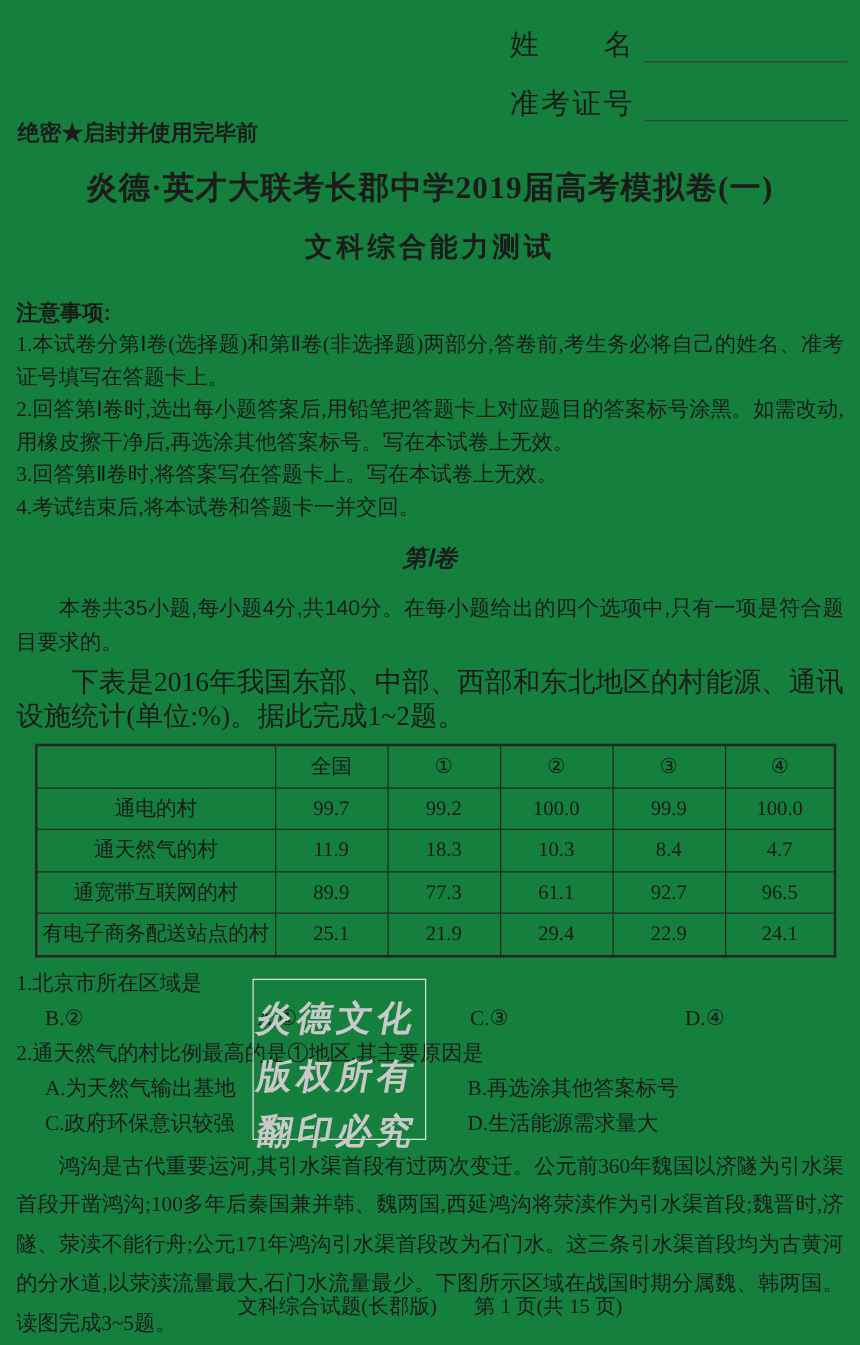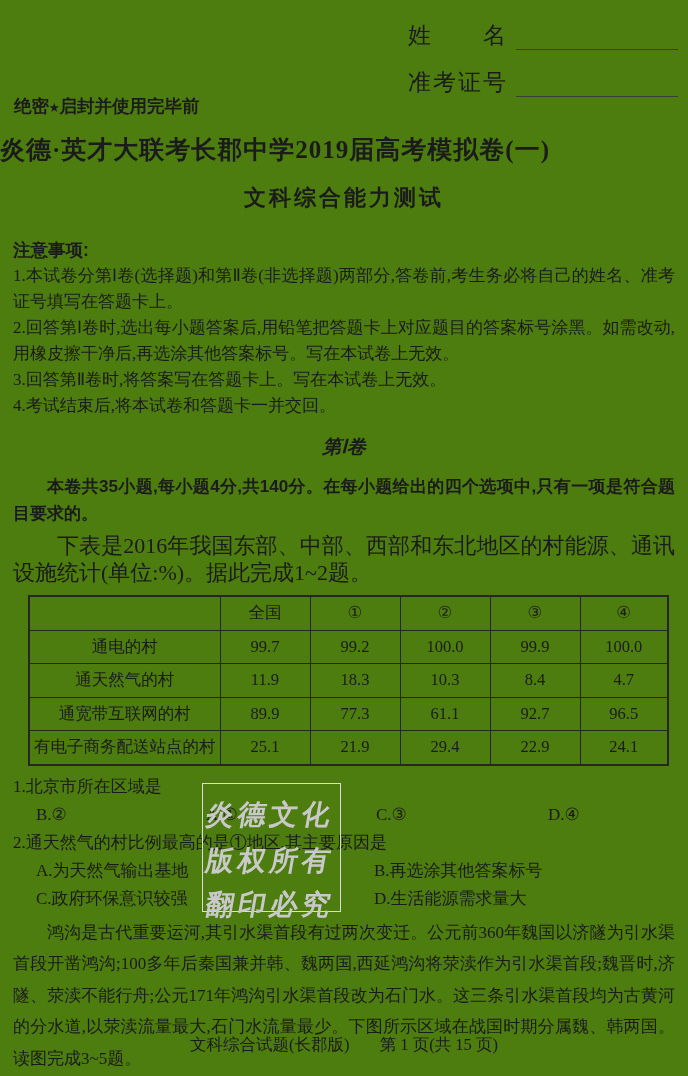--- a/index.html
+++ b/index.html
@@ -1,40 +1,40 @@
 <!DOCTYPE html>
 <html><head>
 <meta charset="utf-8">
 <style>
   html,body { margin:0; padding:0; background:#e8e8e8; }
   .page {
     position: relative;
     width: 688px; height: 1076px;
     margin: 0 auto;
-    background: #4d7c0f;
+    background: #15803d;
     color: #1b1b1b;
     font-family: "Liberation Serif", serif;
     overflow: hidden;
   }
   
   .student-fields { position:absolute; top:16px; right:10px; width:270px; font-size:23px; }
   .field-row { display:flex; align-items:flex-end; height:34px; margin-bottom:13px; }
   .field-label { width:98px; flex-shrink:0; text-align:justify; text-align-last:justify; margin-right:10px; line-height:1.2; }
   .field-line { flex:1; border-bottom:1.5px solid #3c3c3c; height:100%; }
   
-  .secrecy { margin:94px 0 0 14px; font-family:Liberation Mono, monospace; font-weight:bold; font-size:17.5px; }
-  .exam-title { margin-top:15px; text-align:left; font-weight:bold; font-size:25px; letter-spacing:1px; }
+  .secrecy { margin:94px 0 0 14px; font-family:Liberation Sans, sans-serif; font-weight:bold; font-size:17.5px; }
+  .exam-title { margin-top:15px; text-align:center; font-weight:bold; font-size:25px; letter-spacing:1px; }
   .subject-title { margin-top:17px; text-align:center; font-family:"Liberation Sans", sans-serif; font-weight:bold; font-size:22px; letter-spacing:3px; }
   
   .notice { margin:24px 13px 0 13px; font-size:17px; line-height:26px; }
   .notice-heading { font-family:"Liberation Sans", sans-serif; font-weight:bold; font-size:17.5px; }
   .notice-item { text-align:justify; }
   
   .section-title { margin-top:15px; text-align:center; font-weight:bold; font-size:19px; font-family:"Liberation Sans", sans-serif;font-style:italic; }
-  .section-instructions { margin:13px 13px 0 13px; font-family:"Liberation Sans", sans-serif; font-weight:bold; font-size:17px; line-height:27px; text-indent:2em; text-align:justify; }
+  .section-instructions { margin:13px 13px 0 13px; font-family:"Liberation Sans", sans-serif; font-weight:normal; font-size:17px; line-height:27px; text-indent:2em; text-align:justify; }
   .table-intro { margin:5px 13px 0 13px; font-size:22px; line-height:27px; text-indent:2em; text-align:justify; }
   
   .data-table { margin:9px 0 0 28px; border-collapse:collapse; border:2px solid #262626; font-size:16.5px; table-layout:fixed; width:639px; }
   .data-table th, .data-table td { border:1px solid #262626; height:32.5px; text-align:center; font-weight:normal; padding:0 2px;margin-left:32px; }
   
   .questions { margin:7px 13px 0 13px; font-size:17px; line-height:28px; }
   .q-text { }
   .options-4 { display:grid; grid-template-columns:170px 170px 172px auto; padding-left:23px; }
   .options-2 { display:grid; grid-template-columns:338px auto; padding-left:23px; }
   

